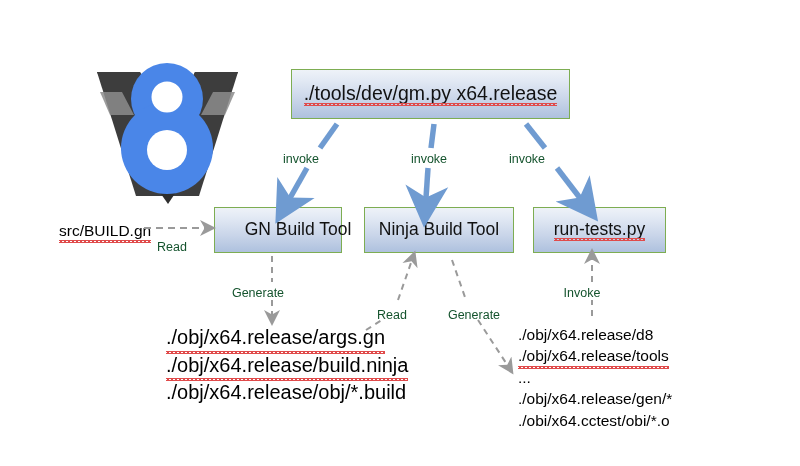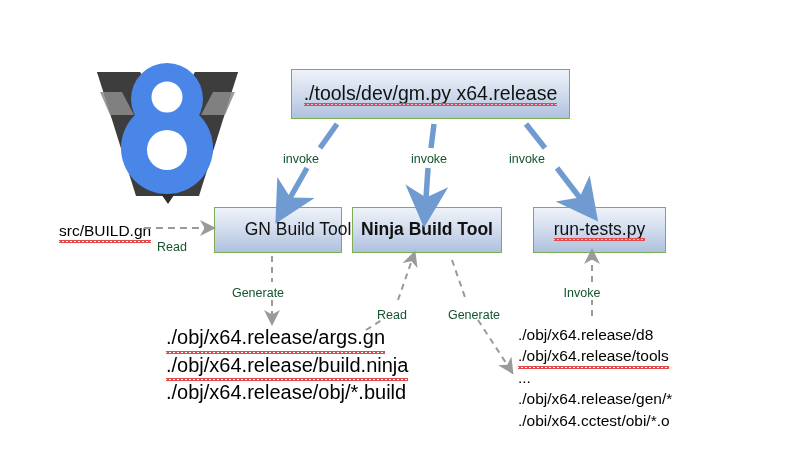--- a/index.html
+++ b/index.html
@@ -40,21 +40,21 @@
   }
   .pbox-label {
     line-height: 1;
     position: relative;
   }
 
   #box-cmd { left: 291px; top: 69px; width: 279px; height: 50px; }
   #box-cmd .pbox-label { font-size: 19.5px; }
 
   #box-gn    { left: 214px; top: 207px; width: 128px; height: 46px; padding-left: 40px; }
-  #box-ninja { left: 352px; top: 207px; width: 150px; height: 46px; font-weight: bold; }
+  #box-ninja { left: 364px; top: 207px; width: 150px; height: 46px; }
   #box-tests { left: 533px; top: 207px; width: 133px; height: 46px; }
   #box-gn .pbox-label,
   #box-ninja .pbox-label,
   #box-tests .pbox-label { font-size: 17.5px; }
 
   
   .sq {
     position: relative;
     display: inline-block;
   }

